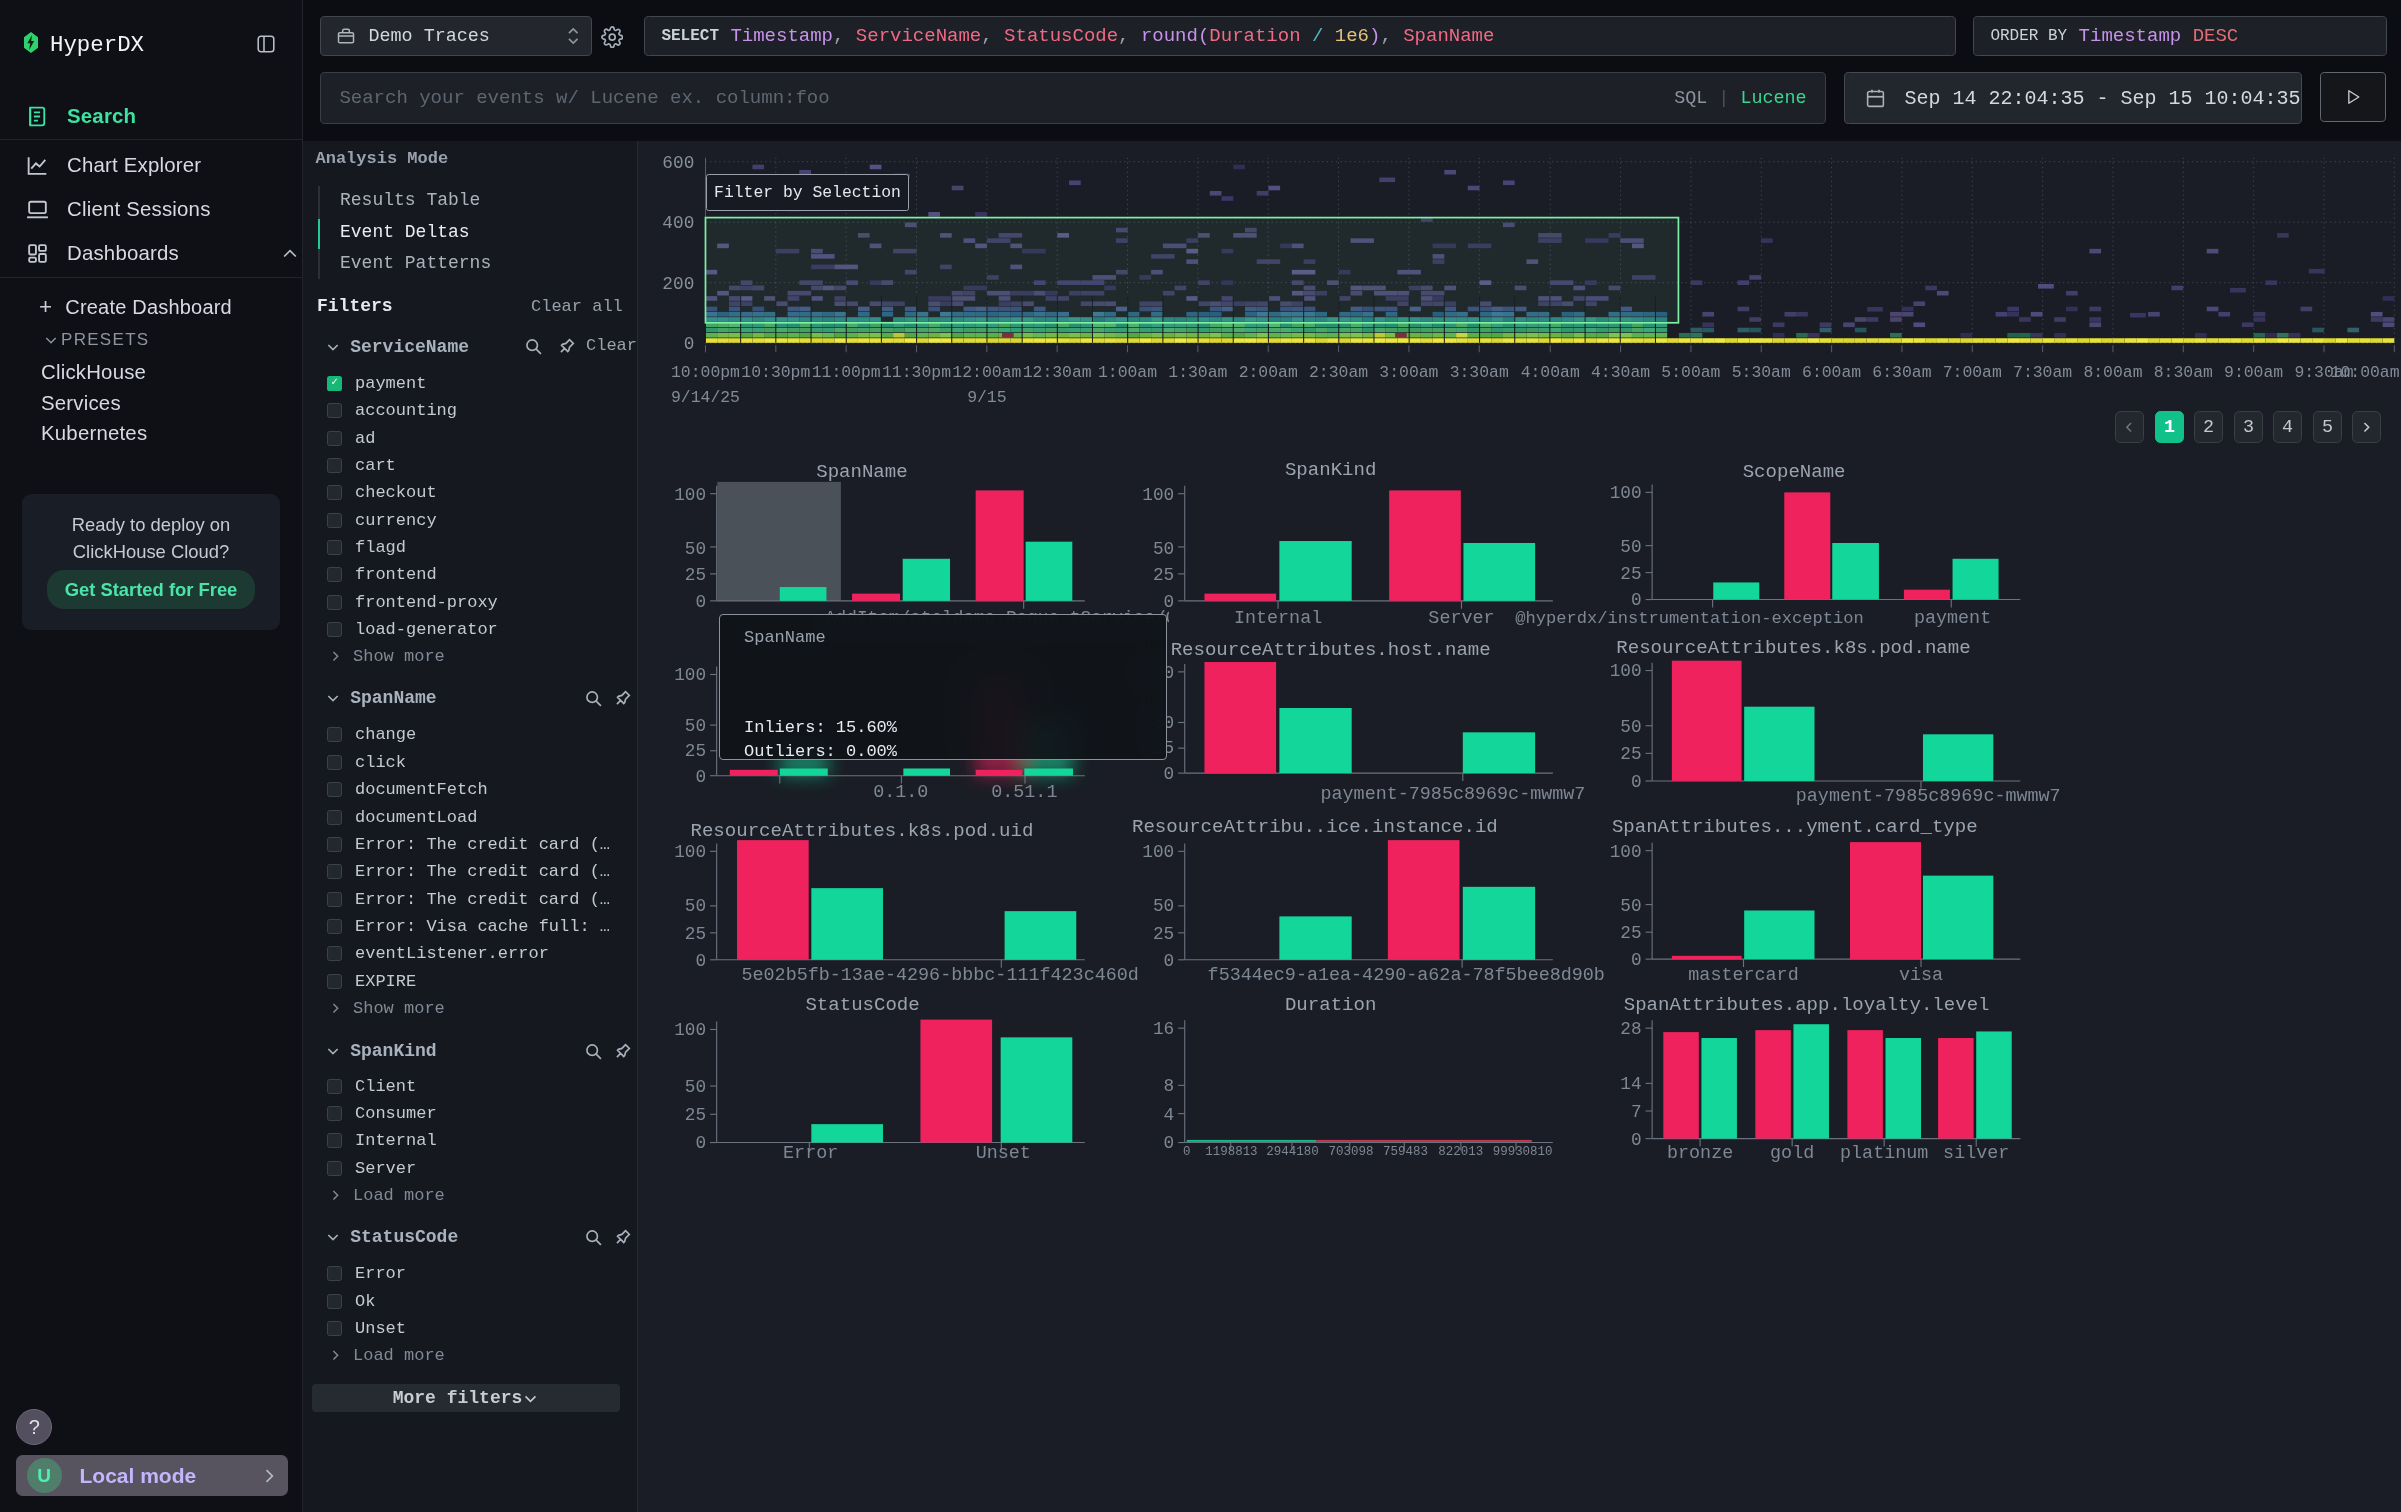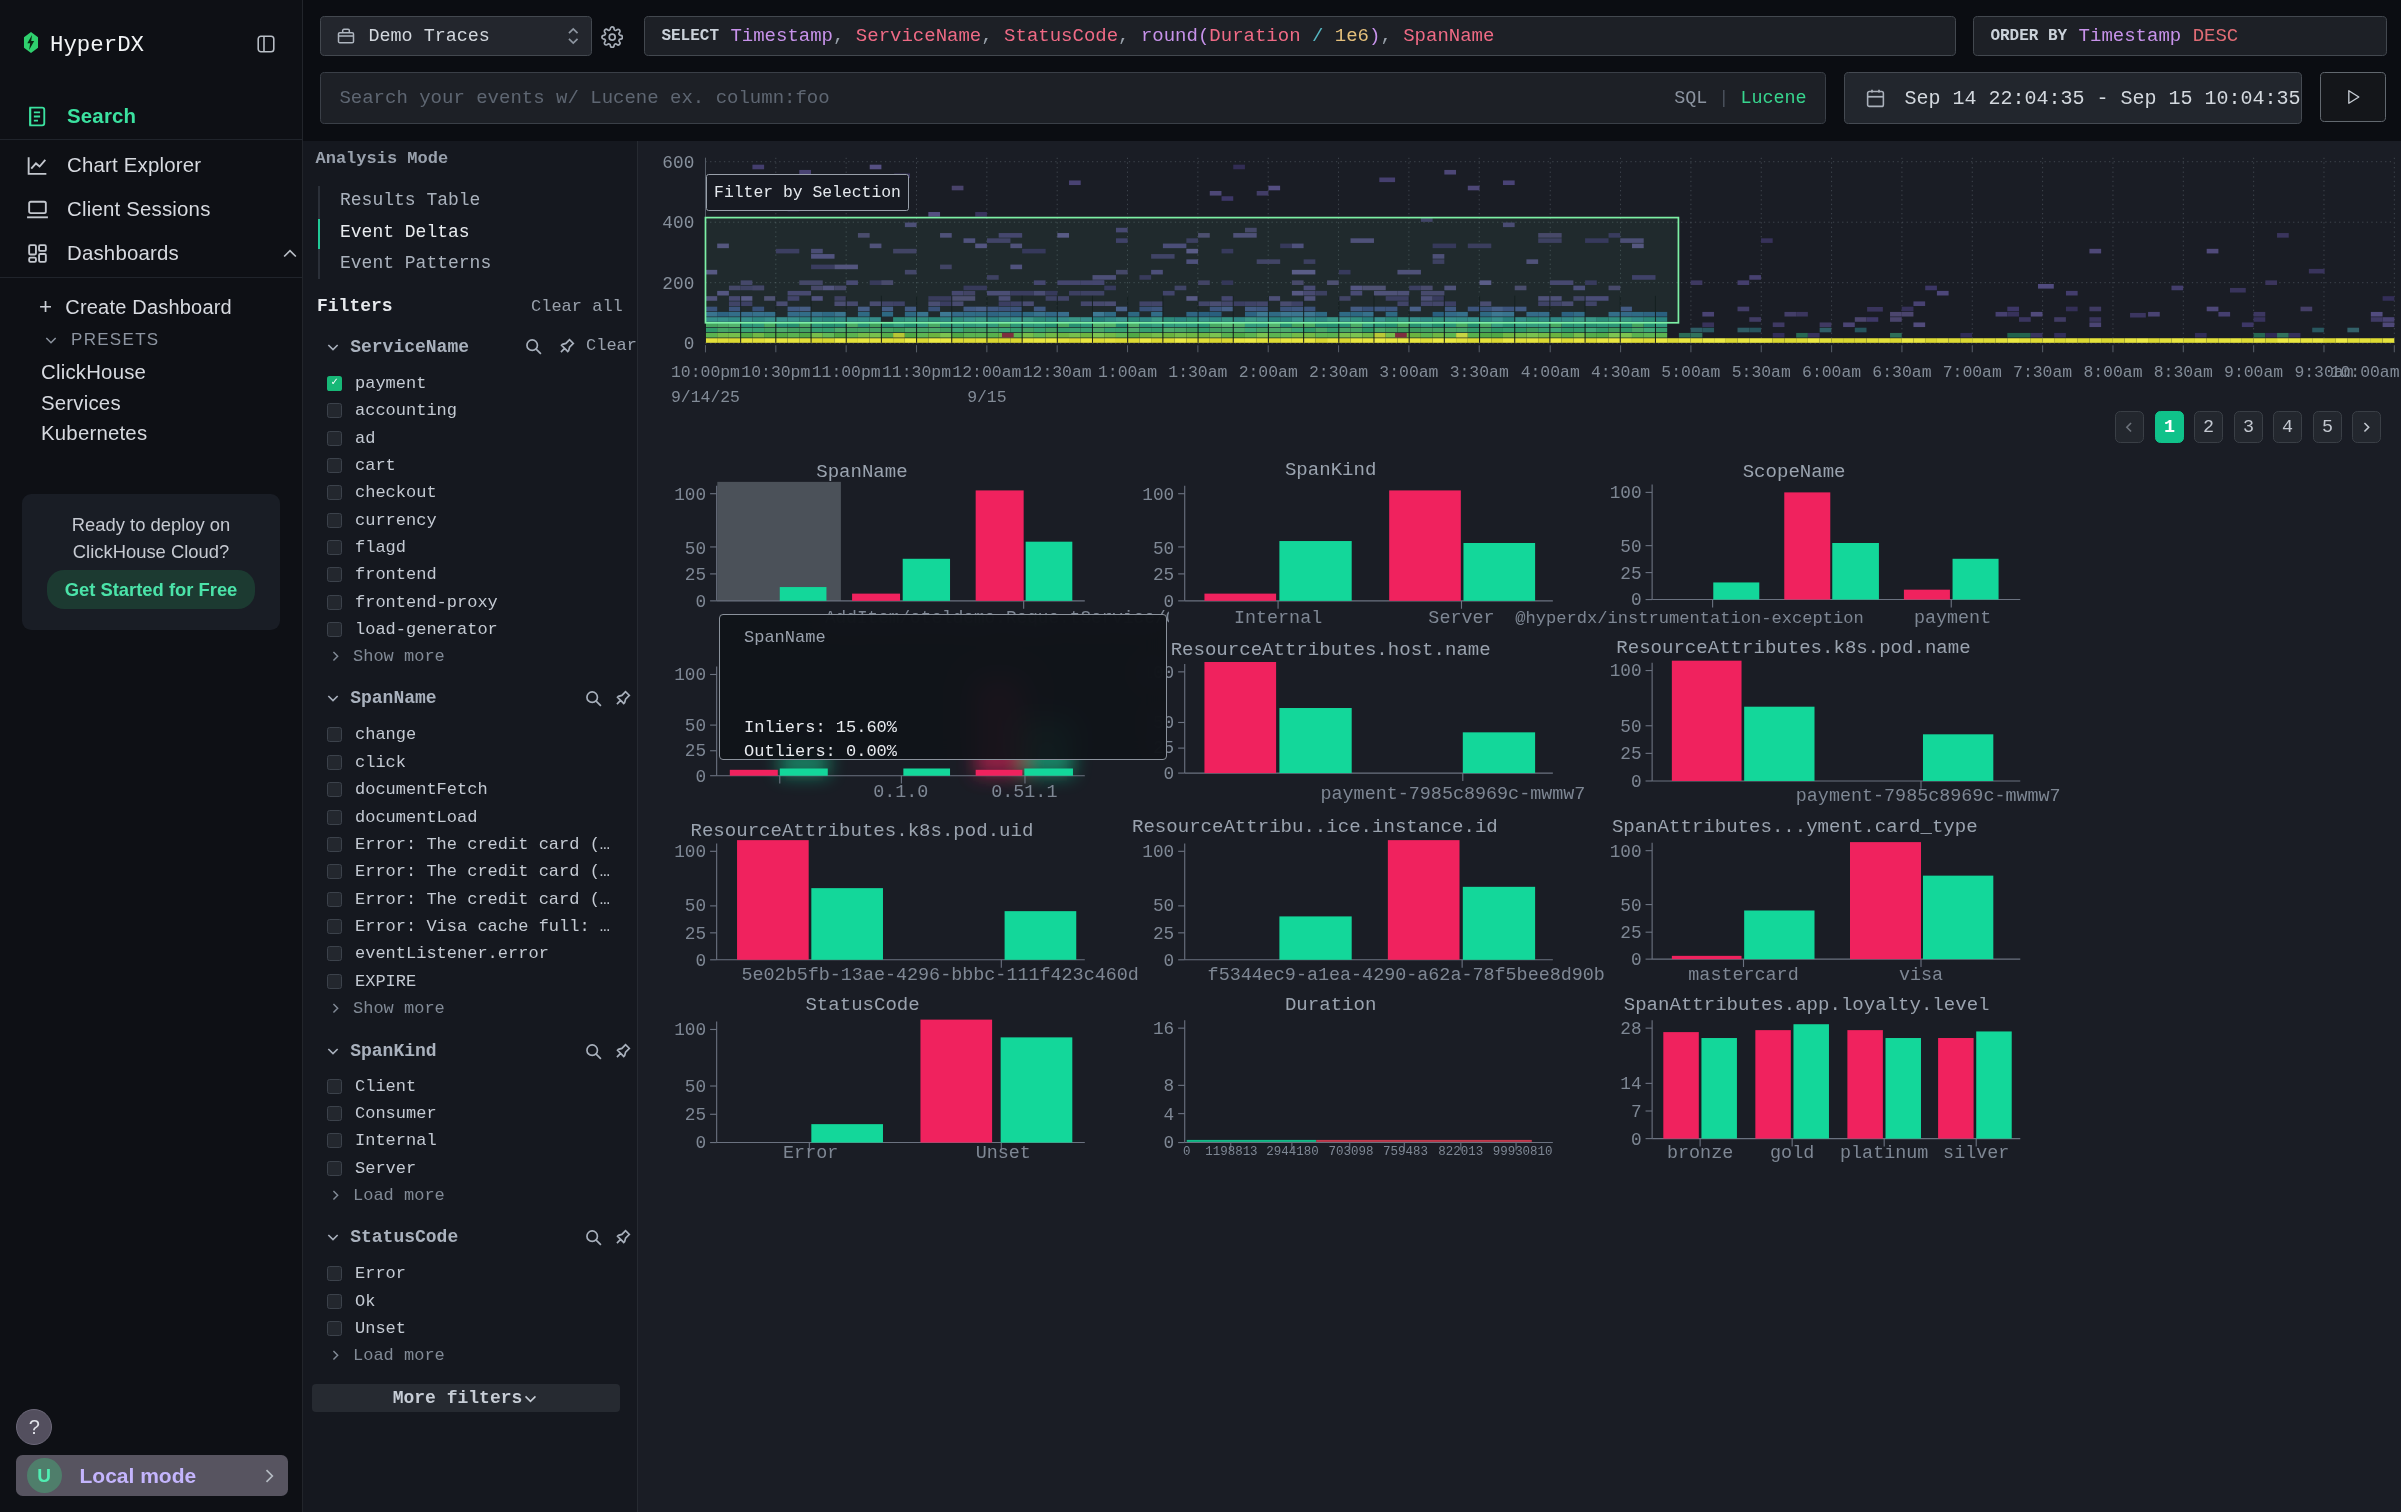--- a/index.html
+++ b/index.html
@@ -65,21 +65,21 @@
       <span style="color:#99a1ab">,</span>
       <span style="color:#c792ea">&nbsp;round(</span>
       <span style="color:#ef6a85">Duration</span>
       <span style="color:#56b6c2">&nbsp;/&nbsp;</span>
       <span style="color:#e5c07b">1e6</span>
       <span style="color:#c792ea">)</span>
       <span style="color:#99a1ab">,</span>
       <span style="color:#ef6a85">&nbsp;SpanName</span>
     </div>
   <div class="box mono" id="orderbox">
-      <span style="margin-left:16.4px;color:#cbd2da;font-weight:bold;font-size:16px">ORDER BY</span>
+      <span style="margin-left:16.4px;color:#cbd2da;font-weight:normal;font-size:16px">ORDER BY</span>
       <span style="color:#c792ea">&nbsp;Timestamp</span>
       <span style="color:#e06c75">&nbsp;DESC</span>
     </div>
   <div class="box mono" id="searchbox">
       <span style="margin-left:18.4px">Search your events w/ Lucene ex. column:foo</span>
       <span style="margin-left:auto;margin-right:18.4px;font-size:18.4px"><span style="color:#8b939f">SQL</span><span style="color:#4a515c"> | </span><span style="color:#37d58e">Lucene</span></span>
     </div>
   <div class="box mono" id="datebox">
     <svg width="21" height="21" viewBox="0 0 24 24" style="margin-left:20px" fill="#aab1bb">
         <path d="M7 2h2v3H7zM15 2h2v3h-2z"></path>
@@ -138,21 +138,21 @@
     <span>Dashboards</span>
     <svg width="20" height="20" viewBox="0 0 24 24" style="position:absolute;left:255px" fill="none" stroke="#b9bec6" stroke-width="2">
         <path d="M5 15l7-7 7 7"></path>
       </svg>
   </div>
   <div class="divider" style="top:277px"></div>
   <div class="navitem" style="left:39px;top:294px;font-size:20px;gap:13px">
       <span style="font-size:22.4px;color:#c9cdd4;font-weight:400">+</span>
       <span>Create Dashboard</span>
     </div>
-  <div class="navitem" style="left:43px;top:330px;color:#8d95a1;font-size:17px;letter-spacing:1.3px;gap:12px">
+  <div class="navitem" style="left:43px;top:330px;color:#8d95a1;font-size:17px;letter-spacing:1.3px;gap:2px">
     <svg width="16" height="16" viewBox="0 0 24 24" fill="none" stroke="#8d95a1" stroke-width="2.2">
         <path d="M5 9l7 7 7-7"></path>
       </svg>
     <span>PRESETS</span>
   </div>
   <div class="navitem" style="left:41px;top:361px">ClickHouse</div>
   <div class="navitem" style="left:41px;top:392px">Services</div>
   <div class="navitem" style="left:41px;top:422px">Kubernetes</div>
 
   <div id="promo">

